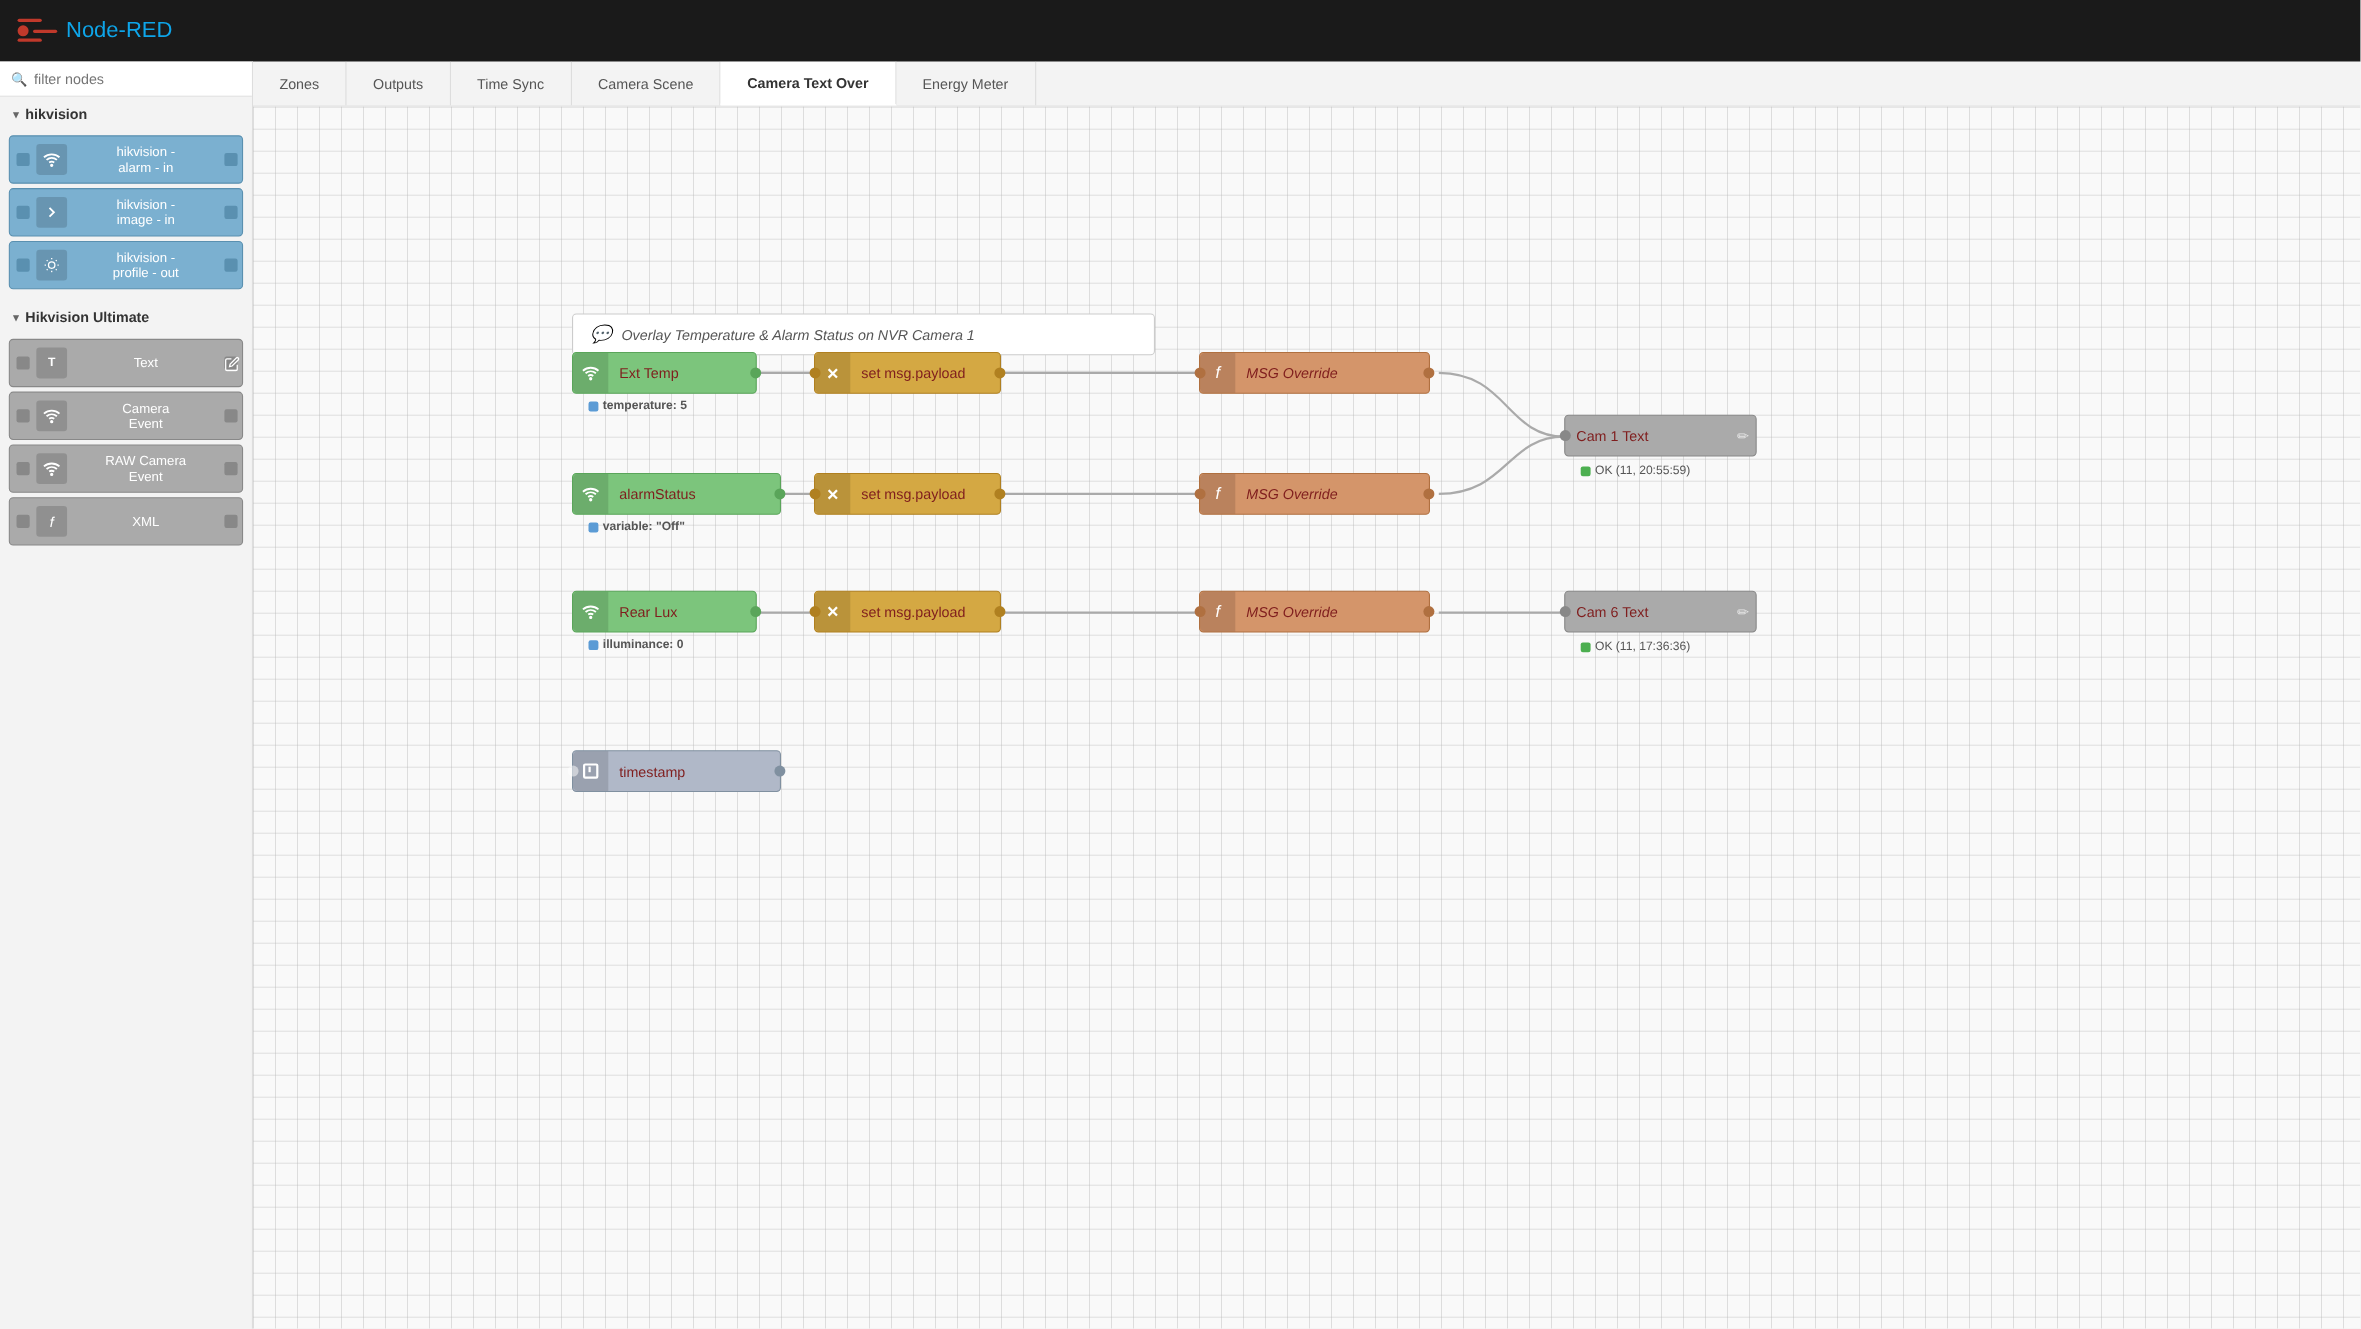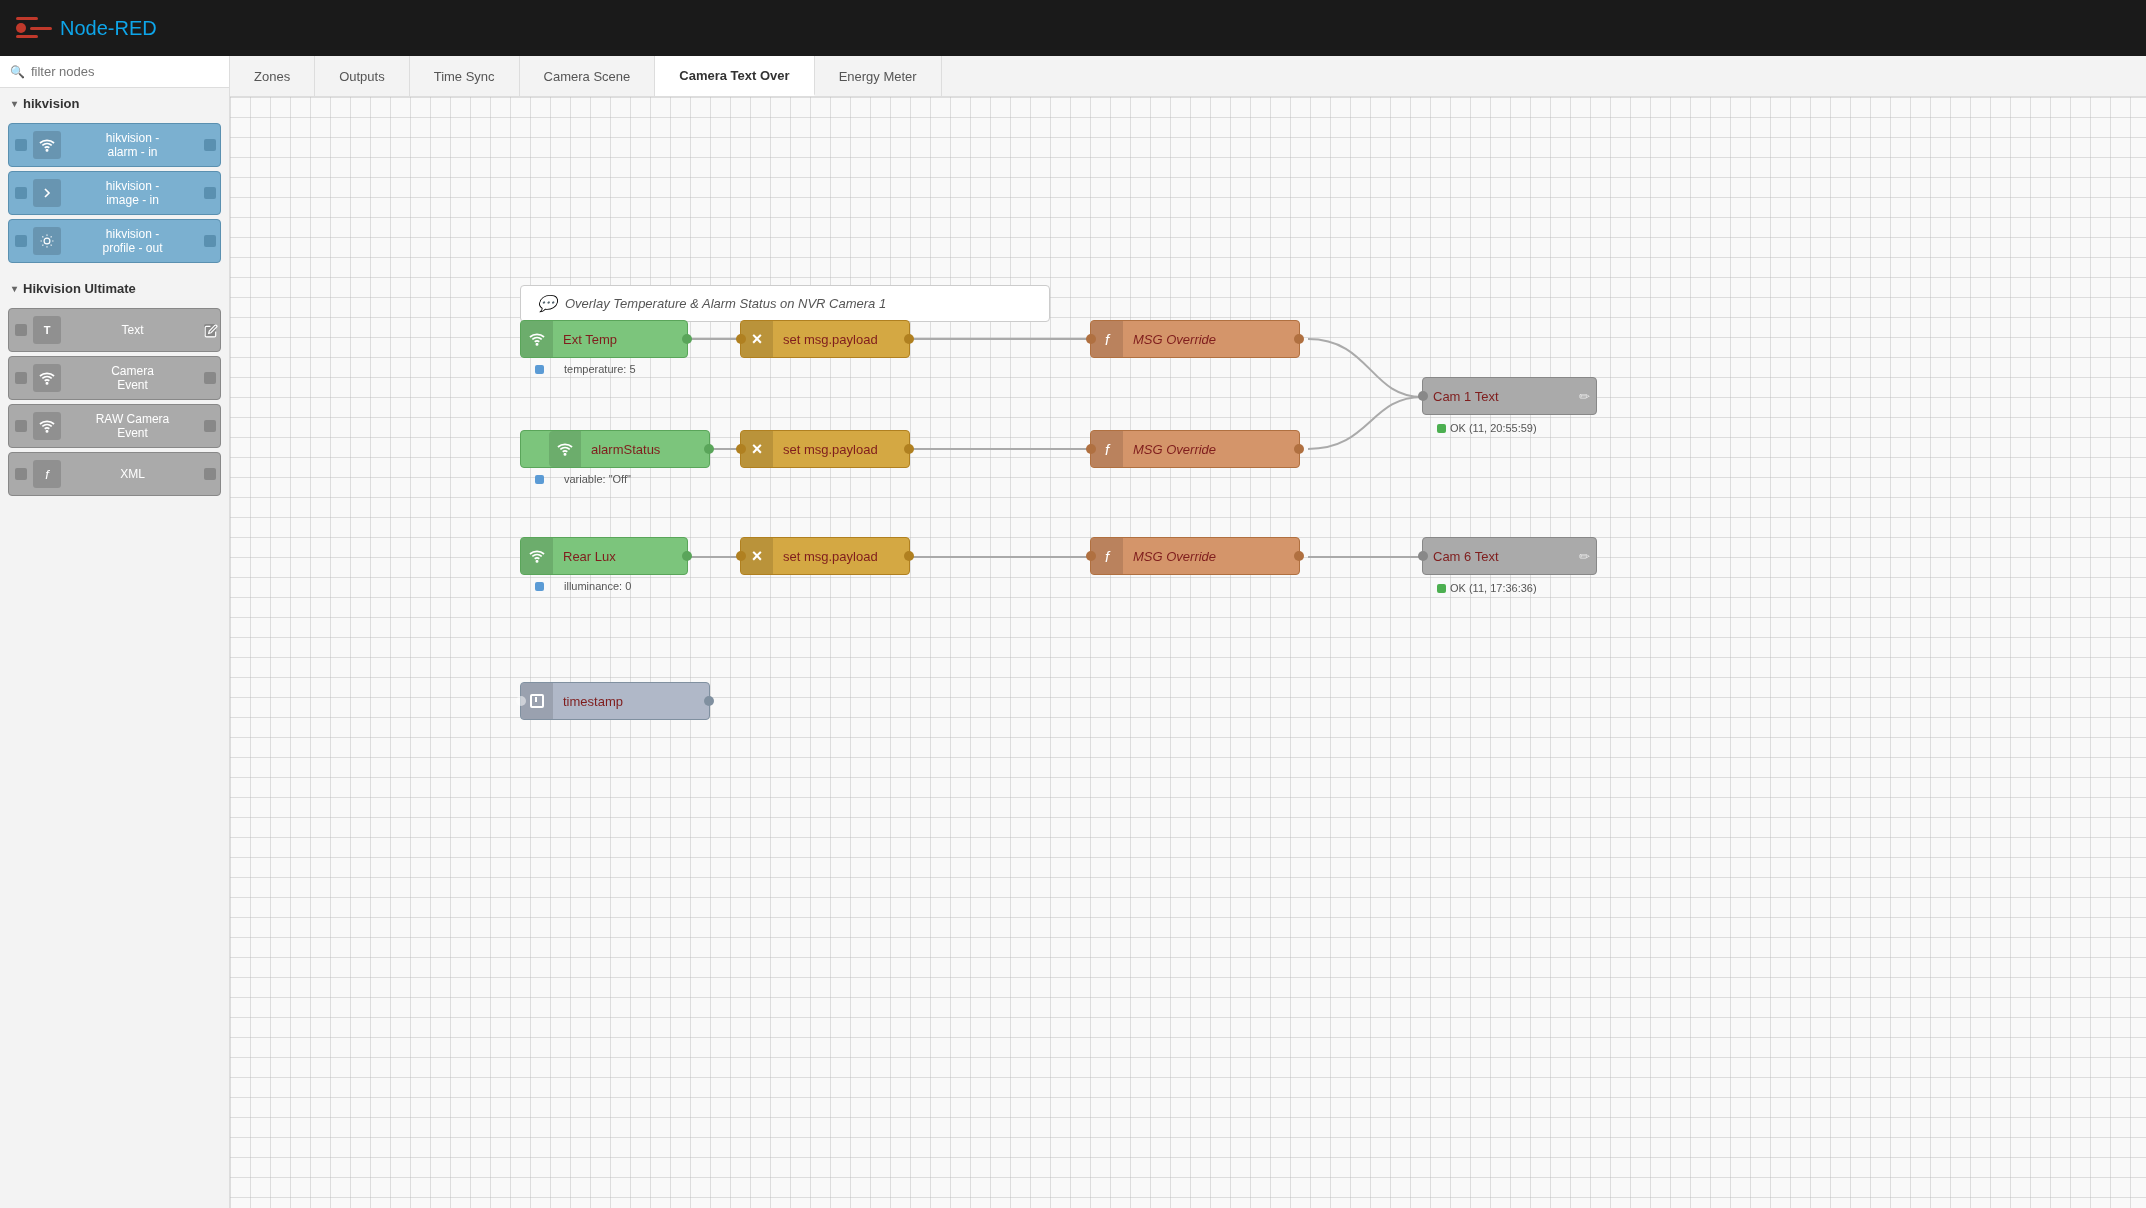--- a/index.html
+++ b/index.html
@@ -200,21 +200,22 @@
       color: #7f1d1d;
     }
     .flow-node .node-badge {
       font-size: 11px;
       color: #555;
       position: absolute;
       bottom: -18px;
       left: 14px;
       display: flex;
       align-items: center;
-      gap: 20px;
+      gap: 4px;
+      font-weight: bold;
     }
     .badge-dot {
       width: 9px;
       height: 9px;
       border-radius: 2px;
       background: #5b9bd5;
       display: inline-block;
       flex-shrink: 0;
     }
 
@@ -477,21 +478,21 @@
         <div class="port-right"></div>
       </div>
 
       <div class="flow-node node-orange" style="left:860px; top:223px; width:210px;">
         <div class="node-icon-inner" style="font-style:italic;font-size:15px;">f</div>
         <div class="port-left"></div>
         <div class="node-text" style="font-style:italic;">MSG Override</div>
         <div class="port-right"></div>
       </div>
 
-      <div class="flow-node node-green" style="left:290px; top:333px; width:190px;padding-left:28px;">
+      <div class="flow-node node-green" style="left:290px; top:333px; width:190px;">
         <div class="node-icon-inner">
           <svg width="16" height="16" viewBox="0 0 24 24" fill="none" stroke="white" stroke-width="2.5">
             <path d="M5 12.55a11 11 0 0 1 14.08 0"></path>
             <path d="M1.42 9a16 16 0 0 1 21.16 0"></path>
             <path d="M8.53 16.11a6 6 0 0 1 6.95 0"></path>
             <circle cx="12" cy="20" r="1" fill="white"></circle>
           </svg>
         </div>
         <div class="node-text">alarmStatus</div>
         <div class="port-right"></div>

